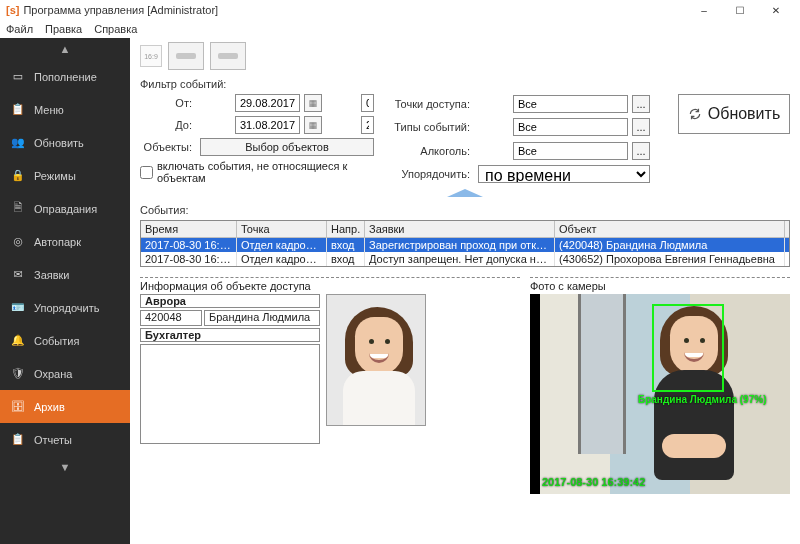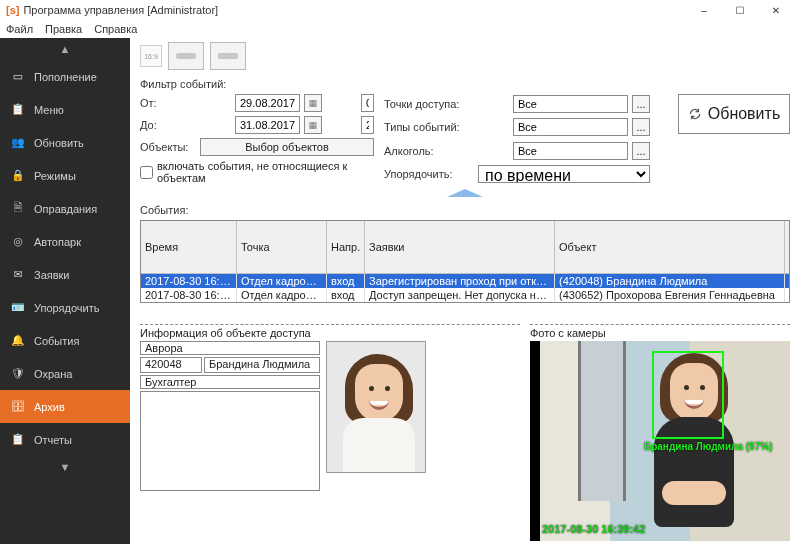--- a/index.html
+++ b/index.html
@@ -17,45 +17,45 @@
   .side-toggle { height: 22px; display: flex; align-items: center; justify-content: center; color: #aaa; cursor: pointer; }
   .content { flex: 1; display: flex; flex-direction: column; padding: 4px 10px 0 10px; overflow: hidden; }
   .devices { display: flex; gap: 6px; margin-bottom: 4px; align-items: center; }
   .dev-small { width: 22px; height: 22px; border: 1px solid #ccc; background: #fafafa; display: flex; align-items: center; justify-content: center; font-size: 7px; color: #999; }
   .dev { width: 36px; height: 28px; border: 1px solid #bbb; background: #f3f3f3; display: flex; align-items: center; justify-content: center; }
   .dev svg { opacity: .6; }
   .sect-label { font-size: 11px; color: #333; margin: 4px 0 4px; }
   .filters { display: flex; gap: 10px; }
   .fcol-left { display: grid; grid-template-columns: 56px 100px 18px 48px; gap: 4px 4px; align-items: center; }
   .fcol-mid { display: grid; grid-template-columns: 90px 150px 18px; gap: 4px 4px; align-items: center; }
-  .flabel { text-align: left; font-size: 11px; color: #333; padding-right: 4px; }
+  .flabel { text-align: right; font-size: 11px; color: #333; padding-right: 4px; }
   .tbox { height: 18px; border: 1px solid #8a8a8a; padding: 0 4px; font-size: 11px; background: #fff; margin-left: 35px; }
   .dpick { height: 18px; width: 18px; border: 1px solid #8a8a8a; background: #f5f5f5; display: flex; align-items: center; justify-content: center; font-size: 9px; color: #777; }
   .btn-wide { height: 18px; border: 1px solid #8a8a8a; background: #f5f5f5; display: flex; align-items: center; justify-content: center; font-size: 11px; cursor: pointer; }
   .select-order { height: 18px; border: 1px solid #8a8a8a; background: #fff; font-size: 16px; padding: 0 2px; }
   .chk-row { display: flex; align-items: center; gap: 4px; font-size: 11px; grid-column: 1 / span 4; justify-content: flex-end; }
   .upd-btn { width: 112px; height: 40px; border: 1px solid #8a8a8a; display: flex; align-items: center; justify-content: center; gap: 6px; font-size: 16px; cursor: pointer; margin-left: auto; align-self: flex-start; }
   .collapse-bar { height: 10px; display: flex; align-items: center; justify-content: center; margin: 4px 0 2px; }
   .collapse-bar .tri { width: 36px; height: 8px; background: #8ab9e8; clip-path: polygon(0 100%, 100% 100%, 50% 0); }
   .events { border: 1px solid #888; }
   .ev-head { display: grid; grid-template-columns: 96px 90px 38px 190px 230px; background: #f0f0f0; border-bottom: 1px solid #c0c0c0; }
-  .ev-head > div { padding: 20px 4px; font-size: 11px; border-right: 1px solid #c0c0c0; }
+  .ev-head > div { padding: 2px 4px; font-size: 11px; border-right: 1px solid #c0c0c0; }
   .ev-row { display: grid; grid-template-columns: 96px 90px 38px 190px 230px; font-size: 11px; }
   .ev-row > div { padding: 1px 4px; white-space: nowrap; overflow: hidden; text-overflow: ellipsis; border-right: 1px solid #e0e0e0; }
   .ev-row.sel { background: #2a6bd7; color: #fff; }
   .ev-row.alt { background: #fff; }
-  .info-row { display: flex; gap: 10px; margin-top: 21px; flex: 1; min-height: 0; }
+  .info-row { display: flex; gap: 10px; margin-top: 10px; flex: 1; min-height: 0; }
   .panel { flex: 1; }
   .dashline { border-top: 1px dashed #888; height: 0; margin-bottom: 2px; }
   .ptitle { font-size: 11px; margin-bottom: 2px; }
   .info-body { display: flex; gap: 6px; }
   .info-fields { display: flex; flex-direction: column; gap: 2px; width: 180px; }
   .info-pair { display: flex; gap: 2px; }
   .ibox { border: 1px solid #8a8a8a; height: 16px; padding: 0 4px; font-size: 11px; flex: 1; background: #fff; }
-  .ibox.full { width: 100%; }
+  .ibox.full { width: 100%; font-weight: bold; }
   .multi { border: 1px solid #8a8a8a; height: 100px; width: 100%; }
   .profile-photo { width: 100px; height: 132px; border: 1px solid #999; background: #e8e8e8; position: relative; overflow: hidden; }
   .camera { width: 260px; }
   .cam-view { width: 260px; height: 200px; background: #000; position: relative; overflow: hidden; }
   .cam-scene { position: absolute; left: 10px; top: 0; right: 0; bottom: 0; background: linear-gradient(90deg,#e8e6db 0%, #e8e6db 28%, #bcd1d9 28%, #bcd1d9 60%, #dcd8ca 60%); }
   .door-frame { position: absolute; left: 38px; top: 0; width: 48px; height: 160px; background: #c6cfd4; border-left: 3px solid #7a7a78; border-right: 3px solid #7a7a78; }
   .face-box { position: absolute; border: 2px solid #19f019; }
   .face-label { position: absolute; color: #19f019; font-size: 10px; font-weight: bold; text-shadow: 0 0 2px #000; }
   .cam-ts { position: absolute; left: 12px; bottom: 6px; color: #1ad41a; font-size: 11px; font-weight: bold; text-shadow: 0 0 2px #000; }
   .person { position: absolute; }
@@ -279,20 +279,20 @@
                 <div class="eye l"></div>
                   <div class="eye r"></div>
                 <div class="teeth"></div>
                   <div class="smile"></div>
               </div>
               <div class="body"></div>
               <div class="arms"></div>
             </div>
           </div>
           <div class="face-box" style="left:122px; top:10px; width:72px; height:88px;"></div>
-          <div class="face-label" style="left:114px; top:100px;">Брандина Людмила (97%)</div>
+          <div class="face-label" style="left:108px; top:100px;">Брандина Людмила (97%)</div>
           <div class="cam-ts">2017-08-30 16:39:42</div>
         </div>
       </div>
     </div>
 
   </div>
 </div>
 
 </body></html>

